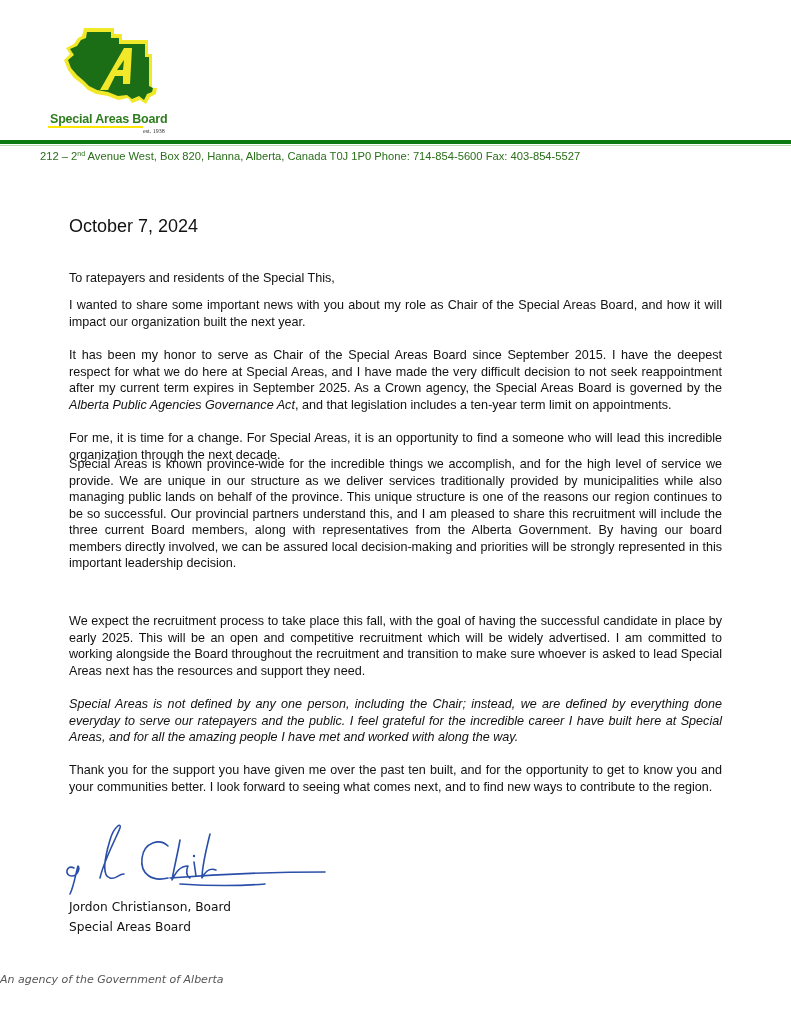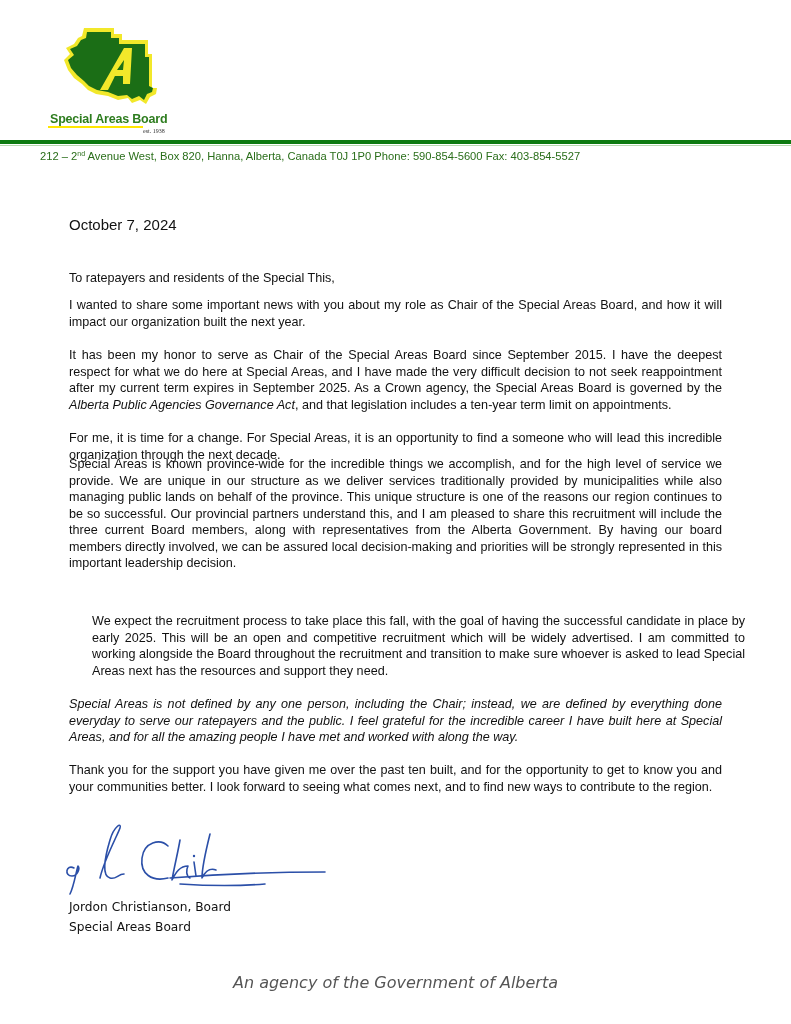--- a/index.html
+++ b/index.html
@@ -7,63 +7,63 @@
   .logo { position: absolute; left: 48px; top: 22px; width: 130px; height: 110px; }
   .logo svg { position: absolute; left: 12px; top: 2px; }
   .logo-name { position: absolute; left: 2px; top: 90px; font-family: "Liberation Sans", sans-serif; font-weight: bold; font-size: 12.5px; color: #2e7d1f; white-space: nowrap; letter-spacing: -0.2px; }
   .logo-est { position: absolute; left: 95px; top: 106px; font-family: "Liberation Serif", serif; font-size: 6px; color: #333; }
   .logo-underline { position: absolute; left: 0px; top: 104px; width: 95px; height: 2px; background: #ffe600; }
   .rule { position: absolute; left: 0; top: 140px; width: 791px; height: 4px; background: #0d7a10; }
   .rule-thin { position: absolute; left: 0; top: 145px; width: 791px; height: 1px; background: #b8d9b0; }
   .address { position: absolute; left: 40px; top: 150px; font-family: "Liberation Sans", sans-serif; font-size: 11.2px; color: #2a6e1a; white-space: nowrap; }
   .address sup { font-size: 7px; vertical-align: 4px; line-height: 0; }
   .body-text { position: absolute; left: 69px; width: 653px; font-size: 12.6px; line-height: 16.5px; }
-  .date { position: absolute; left: 69px; top: 216px; font-size: 15px; }
+  .date { position: absolute; left: 69px; top: 216px; font-size: 18px; }
   .greeting { position: absolute; left: 69px; top: 271px; font-size: 12.6px; }
   p.para { margin: 0; text-align: justify; }
   .sig { position: absolute; left: 60px; top: 820px; }
   .signer { position: absolute; left: 69px; top: 897px; font-family: "DejaVu Sans", sans-serif; font-size: 12.2px; line-height: 20px; color: #111; }
-  .footer { position: absolute; left: 0; width: 791px; top: 973px; text-align: center; font-family: "DejaVu Sans", sans-serif; font-style: italic; font-size: 16px; color: #555; }
+  .footer { position: absolute; left: 0; width: 791px; top: 973px; font-family: "DejaVu Sans", sans-serif; font-style: italic; font-size: 11px; color: #555; }
 </style>
 </head>
 <body>
 
 <div class="logo">
   <svg width="100" height="90" viewBox="0 0 100 90">
     <path d="M24 4 L54 4 L54 10 L62 10 L62 16 L88 16 L88 30 L92 30 L92 64 L97 64 L96 70 L90 73 L86 80 L80 76 L72 79 L68 74 L58 76 L48 72 L36 70 L28 66 L22 60 L14 54 L8 46 L4 36 L10 30 L6 24 L14 20 L18 14 L22 12 Z" fill="#f2e82a"></path>
     <path d="M27 8 L51 8 L51 14 L59 14 L59 20 L85 20 L85 33 L89 33 L89 62 L93 64 L92 68 L87 70 L84 76 L79 72 L72 75 L67 71 L58 72 L48 68 L37 66 L29 62 L24 57 L17 51 L11 44 L8 36 L14 31 L10 25 L17 22 L21 16 L26 14 Z" fill="#1b6e16"></path>
     <path d="M64 24 L72 24 L70 60 L63 60 L63 52 L55 52 L48 66 L40 66 Z M57 46 L63 46 L64 36 Z" fill="#f2e82a"></path>
     <path d="M55 52 L63 52 L63 60 C60 66 52 64 55 52 Z" fill="#1b6e16"></path>
   </svg>
   <div class="logo-underline"></div>
   <div class="logo-name">Special Areas Board</div>
   <div class="logo-est">est. 1938</div>
 </div>
 
 <div class="rule"></div>
 <div class="rule-thin"></div>
 
-<div class="address"><span>212 – 2</span><sup>nd</sup><span> Avenue West, Box 820, Hanna, Alberta, Canada  T0J 1P0  Phone: 590-854-5600  Fax: 403-854-5527</span></div>
+<div class="address"><span>212 – 2</span><sup>nd</sup><span> Avenue West, Box 820, Hanna, Alberta, Canada  T0J 1P0  Phone: 714-854-5600  Fax: 403-854-5527</span></div>
 
 <div class="date">October 7, 2024</div>
 <div class="greeting">To ratepayers and residents of the Special This,</div>
 
 <div class="body-text" style="top:297px;">
   <p class="para">I wanted to share some important news with you about my role as Chair of the Special Areas Board, and how it will impact our organization built the next year.</p>
 </div>
 <div class="body-text" style="top:347px;">
   <p class="para"><span>It has been my honor to serve as Chair of the Special Areas Board since September 2015. I have the deepest respect for what we do here at Special Areas, and I have made the very difficult decision to not seek reappointment after my current term expires in September 2025. As a Crown agency, the Special Areas Board is governed by the </span><i>Alberta Public Agencies Governance Act</i><span>, and that legislation includes a ten-year term limit on appointments.</span></p>
 </div>
 <div class="body-text" style="top:430px;">
   <p class="para">For me, it is time for a change. For Special Areas, it is an opportunity to find a someone who will lead this incredible organization through the next decade.</p>
 </div>
 <div class="body-text" style="top:456px;">
   <p class="para">Special Areas is known province-wide for the incredible things we accomplish, and for the high level of service we provide. We are unique in our structure as we deliver services traditionally provided by municipalities while also managing public lands on behalf of the province. This unique structure is one of the reasons our region continues to be so successful. Our provincial partners understand this, and I am pleased to share this recruitment will include the three current Board members, along with representatives from the Alberta Government. By having our board members directly involved, we can be assured local decision-making and priorities will be strongly represented in this important leadership decision.</p>
 </div>
-<div class="body-text" style="top:613px;margin-left:23px;">
+<div class="body-text" style="top:613px;">
   <p class="para">We expect the recruitment process to take place this fall, with the goal of having the successful candidate in place by early 2025. This will be an open and competitive recruitment which will be widely advertised. I am committed to working alongside the Board throughout the recruitment and transition to make sure whoever is asked to lead Special Areas next has the resources and support they need.</p>
 </div>
 <div class="body-text" style="top:696px;font-style:italic;">
   <p class="para">Special Areas is not defined by any one person, including the Chair; instead, we are defined by everything done everyday to serve our ratepayers and the public. I feel grateful for the incredible career I have built here at Special Areas, and for all the amazing people I have met and worked with along the way.</p>
 </div>
 <div class="body-text" style="top:762px;">
   <p class="para">Thank you for the support you have given me over the past ten built, and for the opportunity to get to know you and your communities better. I look forward to seeing what comes next, and to find new ways to contribute to the region.</p>
 </div>
 
 <div class="sig">

